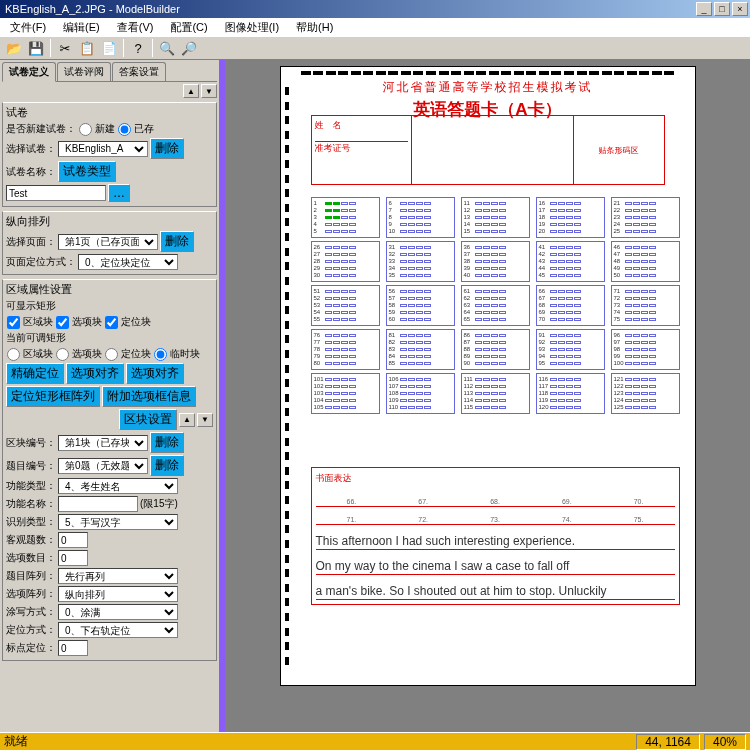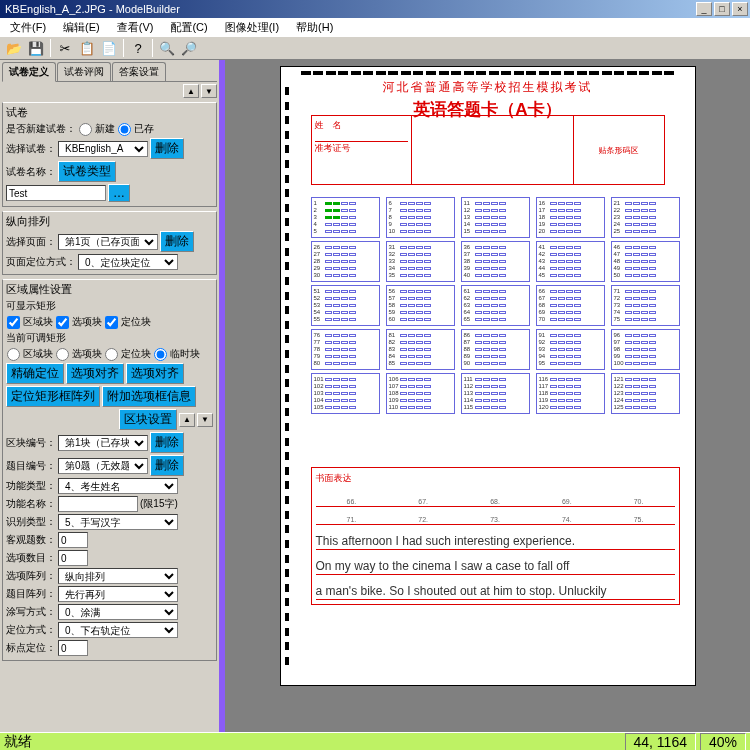--- a/index.html
+++ b/index.html
@@ -45,21 +45,21 @@
 .bubble-grid { display: grid; grid-template-columns: repeat(5, 1fr); gap: 3px 6px; }
 .bubble-block { border: 1px solid #66d; padding: 2px; }
 .bubble-row { display: flex; align-items: center; gap: 1px; margin-bottom: 1px; }
 .qnum { font-size: 6px; width: 10px; color: #333; }
 .bubble { width: 7px; height: 3px; border: 0.5px solid #66d; }
 .bubble.filled { background: #0a0; border-color: #0a0; }
 .essay-area { position: absolute; top: 400px; left: 30px; right: 15px; border: 1px solid #d00; padding: 4px; }
 .essay-title { color: #d00; font-size: 9px; margin-bottom: 4px; }
 .essay-lines { border-bottom: 1px solid #d00; height: 18px; display: flex; justify-content: space-around; align-items: flex-end; font-size: 7px; color: #666; padding-bottom: 1px; }
 .essay-text { font-size: 12px; color: #333; margin-top: 8px; line-height: 16px; border-bottom: 1px solid #d00; }
-.statusbar { position: absolute; bottom: 0; left: 0; right: 0; height: 18px; background: #bef264; border-top: 1px solid #fff; display: flex; align-items: center; font-size: 14px; padding: 0 4px; }
+.statusbar { position: absolute; bottom: 0; left: 0; right: 0; height: 18px; background: #eab308; border-top: 1px solid #fff; display: flex; align-items: center; font-size: 12px; padding: 0 4px; }
 .statusbar .sb-left { flex: 1; }
 .statusbar .sb-seg { border: 1px solid #808080; border-top-color: #808080; border-left-color: #808080; border-bottom-color: #fff; border-right-color: #fff; padding: 0 8px; margin-left: 4px; }
 </style>
 </head>
 <body>
 
 <div class="titlebar">
   <span class="titlebar-text">KBEnglish_A_2.JPG - ModelBuilder</span>
   <div class="titlebar-btns">
     <div class="titlebar-btn">_</div>
@@ -205,26 +205,26 @@
       </div>
       <div class="row">
         <label>客观题数：</label>
         <input class="textbox" style="width: 30px;" value="0">
       </div>
       <div class="row">
         <label>选项数目：</label>
         <input class="textbox" style="width: 30px;" value="0">
       </div>
       <div class="row">
+        <label>题目阵列：</label>
+        <select class="combo" style="width:120px"><option>先行再列</option></select>
+      </div>
+      <div class="row">
         <label>选项阵列：</label>
         <select class="combo" style="width:120px"><option>纵向排列</option></select>
-      </div>
-      <div class="row">
-        <label>题目阵列：</label>
-        <select class="combo" style="width:120px"><option>先行再列</option></select>
       </div>
       <div class="row">
         <label>涂写方式：</label>
         <select class="combo" style="width:120px"><option>0、涂满</option></select>
       </div>
       <div class="row">
         <label>定位方式：</label>
         <select class="combo" style="width:120px"><option>0、下右轨定位</option></select>
       </div>
       <div class="row">

